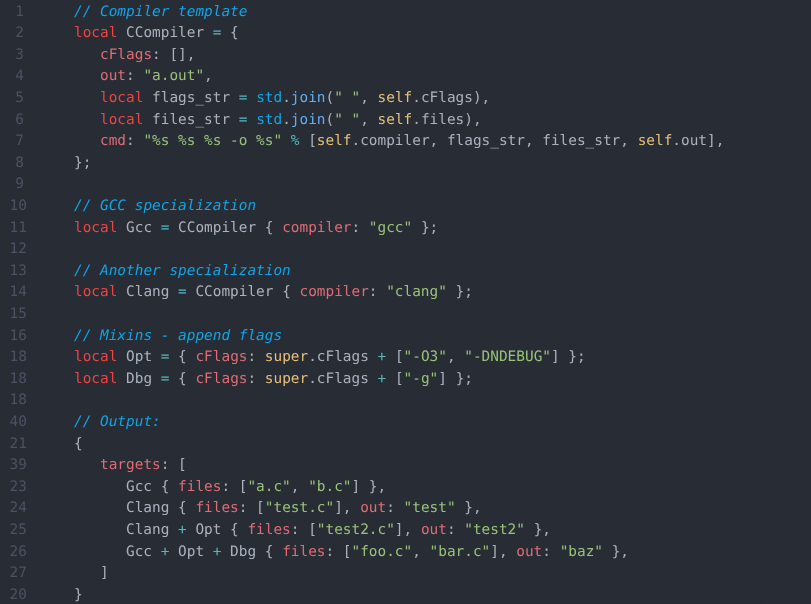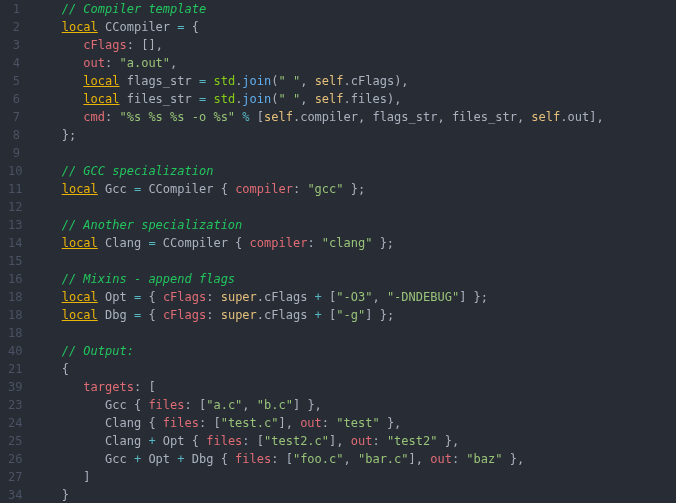--- a/index.html
+++ b/index.html
@@ -19,31 +19,31 @@
       color: #4b5263;
       text-align: right;
       padding: 0 12px 0 8px;
       user-select: none;
       flex-shrink: 0;
       width: 32px;
     }
     .gutter div { height: 18px; }
     .code { padding-left: 8px; white-space: pre; }
     .line { height: 18px; }
-    .c-comment { color: #22c55e; font-style: italic; }
-    .c-keyword { color: #eab308; text-decoration: underline; }
+    .c-comment { color: #0ea5e9; font-style: italic; }
+    .c-keyword { color: #ef4444; }
     .c-ident { color: #abb2bf; text-align: right; }
     .c-prop { color: #e06c75; }
     .c-string { color: #98c379; }
     .c-punct { color: #abb2bf; }
     .c-brace { color: #abb2bf; }
     .c-bracket { color: #abb2bf; }
     .c-self { color: #e5c07b; }
     .c-func { color: #61afef; }
-    .c-builtin { color: #84cc16; }
+    .c-builtin { color: #0ea5e9; }
     .c-op { color: #56b6c2; }
   </style>
 </head>
 <body>
 
 <div class="editor">
   <div class="gutter" id="gutter">
       <div>1</div>
       <div>2</div>
       <div>3</div>
@@ -64,16 +64,16 @@
       <div>18</div>
       <div>18</div>
       <div>40</div>
       <div>21</div>
       <div>39</div>
       <div>23</div>
       <div>24</div>
       <div>25</div>
       <div>26</div>
       <div>27</div>
-      <div>34</div>
+      <div>20</div>
     </div>
   <div class="code" id="code"><div class="line"><span>   </span><span class="c-comment">// Compiler template</span></div><div class="line"><span>   </span><span class="c-keyword">local</span><span class="c-ident"> CCompiler </span><span class="c-op">=</span><span> </span><span class="c-brace">{</span></div><div class="line"><span>      </span><span class="c-prop">cFlags</span><span class="c-punct">: </span><span class="c-bracket">[]</span><span class="c-punct">,</span></div><div class="line"><span>      </span><span class="c-prop">out</span><span class="c-punct">: </span><span class="c-string">"a.out"</span><span class="c-punct">,</span></div><div class="line"><span>      </span><span class="c-keyword">local</span><span class="c-ident"> flags_str </span><span class="c-op">=</span><span> </span><span class="c-builtin">std</span><span class="c-punct">.</span><span class="c-func">join</span><span class="c-punct">(</span><span class="c-string">" "</span><span class="c-punct">, </span><span class="c-self">self</span><span class="c-ident">.cFlags</span><span class="c-punct">),</span></div><div class="line"><span>      </span><span class="c-keyword">local</span><span class="c-ident"> files_str </span><span class="c-op">=</span><span> </span><span class="c-builtin">std</span><span class="c-punct">.</span><span class="c-func">join</span><span class="c-punct">(</span><span class="c-string">" "</span><span class="c-punct">, </span><span class="c-self">self</span><span class="c-ident">.files</span><span class="c-punct">),</span></div><div class="line"><span>      </span><span class="c-prop">cmd</span><span class="c-punct">: </span><span class="c-string">"%s %s %s -o %s"</span><span> </span><span class="c-op">%</span><span> </span><span class="c-bracket">[</span><span class="c-self">self</span><span class="c-ident">.compiler, flags_str, files_str, </span><span class="c-self">self</span><span class="c-ident">.out</span><span class="c-bracket">]</span><span class="c-punct">,</span></div><div class="line"><span>   </span><span class="c-punct">};</span></div><div class="line"><span></span></div><div class="line"><span>   </span><span class="c-comment">// GCC specialization</span></div><div class="line"><span>   </span><span class="c-keyword">local</span><span class="c-ident"> Gcc </span><span class="c-op">=</span><span class="c-ident"> CCompiler </span><span class="c-brace">{</span><span> </span><span class="c-prop">compiler</span><span class="c-punct">: </span><span class="c-string">"gcc"</span><span> </span><span class="c-punct">};</span></div><div class="line"><span></span></div><div class="line"><span>   </span><span class="c-comment">// Another specialization</span></div><div class="line"><span>   </span><span class="c-keyword">local</span><span class="c-ident"> Clang </span><span class="c-op">=</span><span class="c-ident"> CCompiler </span><span class="c-brace">{</span><span> </span><span class="c-prop">compiler</span><span class="c-punct">: </span><span class="c-string">"clang"</span><span> </span><span class="c-punct">};</span></div><div class="line"><span></span></div><div class="line"><span>   </span><span class="c-comment">// Mixins - append flags</span></div><div class="line"><span>   </span><span class="c-keyword">local</span><span class="c-ident"> Opt </span><span class="c-op">=</span><span> </span><span class="c-brace">{</span><span> </span><span class="c-prop">cFlags</span><span class="c-punct">: </span><span class="c-self">super</span><span class="c-ident">.cFlags </span><span class="c-op">+</span><span> </span><span class="c-bracket">[</span><span class="c-string">"-O3"</span><span class="c-punct">, </span><span class="c-string">"-DNDEBUG"</span><span class="c-bracket">]</span><span> </span><span class="c-punct">};</span></div><div class="line"><span>   </span><span class="c-keyword">local</span><span class="c-ident"> Dbg </span><span class="c-op">=</span><span> </span><span class="c-brace">{</span><span> </span><span class="c-prop">cFlags</span><span class="c-punct">: </span><span class="c-self">super</span><span class="c-ident">.cFlags </span><span class="c-op">+</span><span> </span><span class="c-bracket">[</span><span class="c-string">"-g"</span><span class="c-bracket">]</span><span> </span><span class="c-punct">};</span></div><div class="line"><span></span></div><div class="line"><span>   </span><span class="c-comment">// Output:</span></div><div class="line"><span>   </span><span class="c-brace">{</span></div><div class="line"><span>      </span><span class="c-prop">targets</span><span class="c-punct">: </span><span class="c-bracket">[</span></div><div class="line"><span class="c-ident">         Gcc </span><span class="c-brace">{</span><span> </span><span class="c-prop">files</span><span class="c-punct">: </span><span class="c-bracket">[</span><span class="c-string">"a.c"</span><span class="c-punct">, </span><span class="c-string">"b.c"</span><span class="c-bracket">]</span><span> </span><span class="c-punct">},</span></div><div class="line"><span class="c-ident">         Clang </span><span class="c-brace">{</span><span> </span><span class="c-prop">files</span><span class="c-punct">: </span><span class="c-bracket">[</span><span class="c-string">"test.c"</span><span class="c-bracket">]</span><span class="c-punct">, </span><span class="c-prop">out</span><span class="c-punct">: </span><span class="c-string">"test"</span><span> </span><span class="c-punct">},</span></div><div class="line"><span class="c-ident">         Clang </span><span class="c-op">+</span><span class="c-ident"> Opt </span><span class="c-brace">{</span><span> </span><span class="c-prop">files</span><span class="c-punct">: </span><span class="c-bracket">[</span><span class="c-string">"test2.c"</span><span class="c-bracket">]</span><span class="c-punct">, </span><span class="c-prop">out</span><span class="c-punct">: </span><span class="c-string">"test2"</span><span> </span><span class="c-punct">},</span></div><div class="line"><span class="c-ident">         Gcc </span><span class="c-op">+</span><span class="c-ident"> Opt </span><span class="c-op">+</span><span class="c-ident"> Dbg </span><span class="c-brace">{</span><span> </span><span class="c-prop">files</span><span class="c-punct">: </span><span class="c-bracket">[</span><span class="c-string">"foo.c"</span><span class="c-punct">, </span><span class="c-string">"bar.c"</span><span class="c-bracket">]</span><span class="c-punct">, </span><span class="c-prop">out</span><span class="c-punct">: </span><span class="c-string">"baz"</span><span> </span><span class="c-punct">},</span></div><div class="line"><span>      </span><span class="c-bracket">]</span></div><div class="line"><span>   </span><span class="c-brace">}</span></div></div>
 </div>
 
 </body></html>

